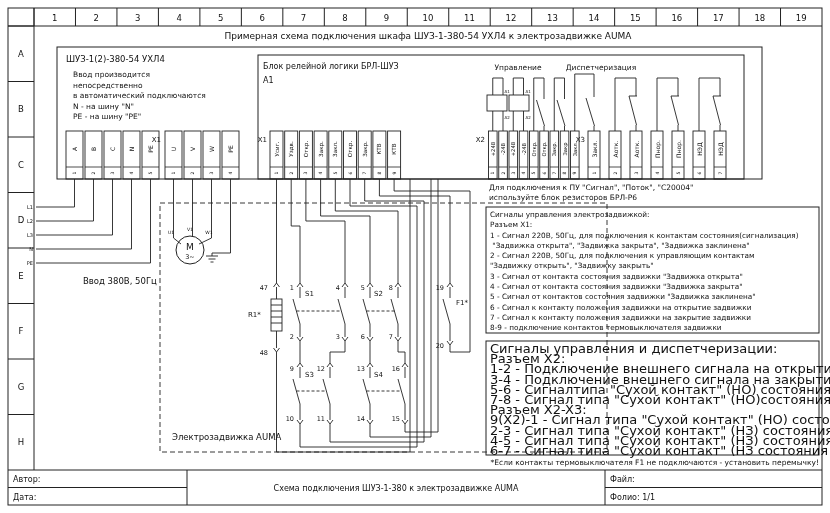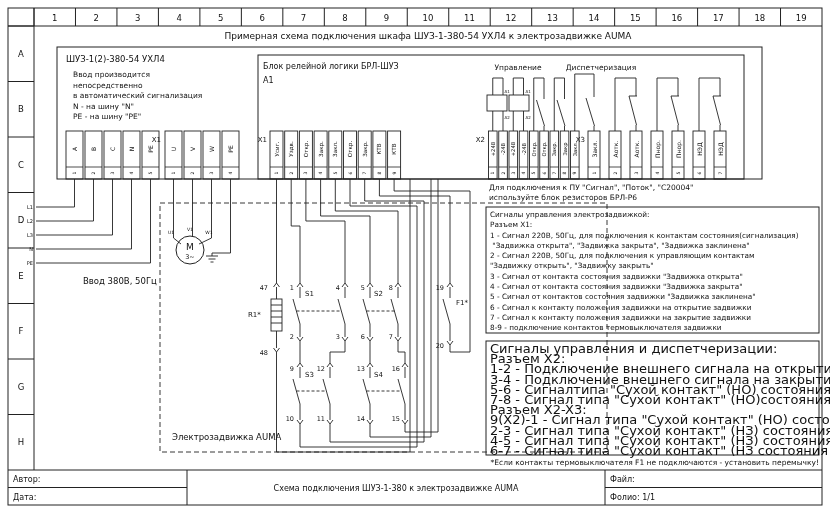--- a/index.html
+++ b/index.html
@@ -416,21 +416,21 @@
       <text x="13" y="482">Автор:</text>
       <text x="13" y="500">Дата:</text>
       <text x="396" y="491" text-anchor="middle">Схема подключения ШУЗ-1-380 к электрозадвижке AUMA</text>
       <text x="610" y="482">Файл:</text>
       <text x="610" y="500">Фолио: 1/1</text>
     </g>
   </svg>
 
   <div class="note n-cab">Ввод производится
 непосредственно
-в автоматический сигнализация
+в автоматический подключаются
 N - на шину "N"
 PE - на шину "PE"</div>
   <div class="note n-pu">Для подключения к ПУ "Сигнал", "Поток", "С20004"
 используйте блок резисторов БРЛ-Р6</div>
   <div class="note n-x1">Сигналы управления электрозадвижкой:
 Разъем X1:
 1 - Сигнал 220В, 50Гц, для подключения к контактам состояния(сигнализация)
  "Задвижка открыта", "Задвижка закрыта", "Задвижка заклинена"
 2 - Сигнал 220В, 50Гц, для подключения к управляющим контактам
 "Задвижку открыть", "Задвижку закрыть"

